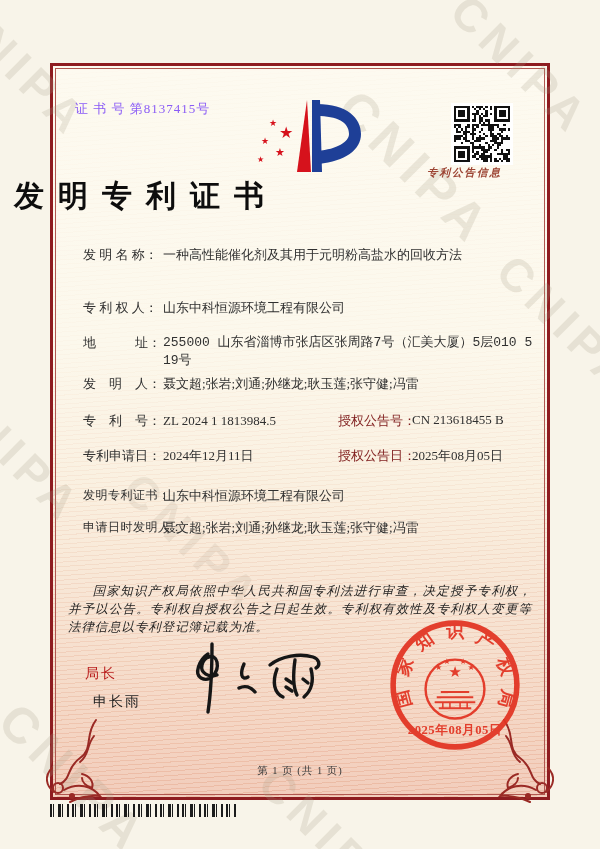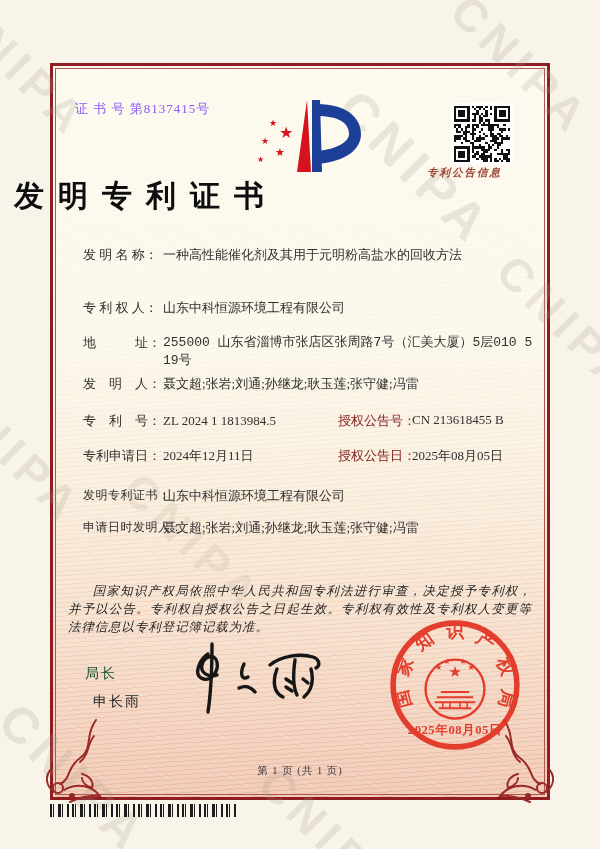--- a/index.html
+++ b/index.html
@@ -67,21 +67,21 @@
   .r5{top:412px;} .r6{top:447px;} .r7{top:487px;} .r8{top:519px;}
   .r3 .val{width:372px;font-family:Liberation Mono, monospace;}
   .r7 .lab,.r8 .lab{font-size:12px;letter-spacing:0.5px;}
   
   .legal{
     position:absolute;z-index:4;left:68px;top:570px;width:464px;
     font-size:12.4px;font-style:italic;line-height:18px;letter-spacing:1px;
     text-indent:2em;text-align:justify;color:#1f1f1f;font-weight:500;
   }
   
-  .director-title{position:absolute;z-index:4;left:85px;top:665px;font-size:14px;letter-spacing:2px;color:#14532d;font-family:Liberation Mono, monospace;}
+  .director-title{position:absolute;z-index:4;left:85px;top:665px;font-size:14px;letter-spacing:2px;color:#b91c1c;font-family:Liberation Mono, monospace;}
   .director-name{position:absolute;z-index:4;left:85px;top:693px;font-size:14px;letter-spacing:2px;color:#222;font-family:Liberation Mono, monospace;margin-left:8px;}
   .sig{position:absolute;z-index:4;left:178px;top:638px;width:160px;height:80px;}
   
   .stamp{position:absolute;z-index:5;left:386px;top:616px;width:138px;height:138px;opacity:0.93;}
   
   .page-footer{position:absolute;z-index:4;left:0;top:764px;width:600px;text-align:center;font-size:10.5px;color:#3a3a3a;letter-spacing:1px;}
   .barcode{
     position:absolute;z-index:4;left:50px;top:804px;width:186px;height:13px;
     background:repeating-linear-gradient(90deg,
       #1c1c1c 0 2px,transparent 2px 3px,

